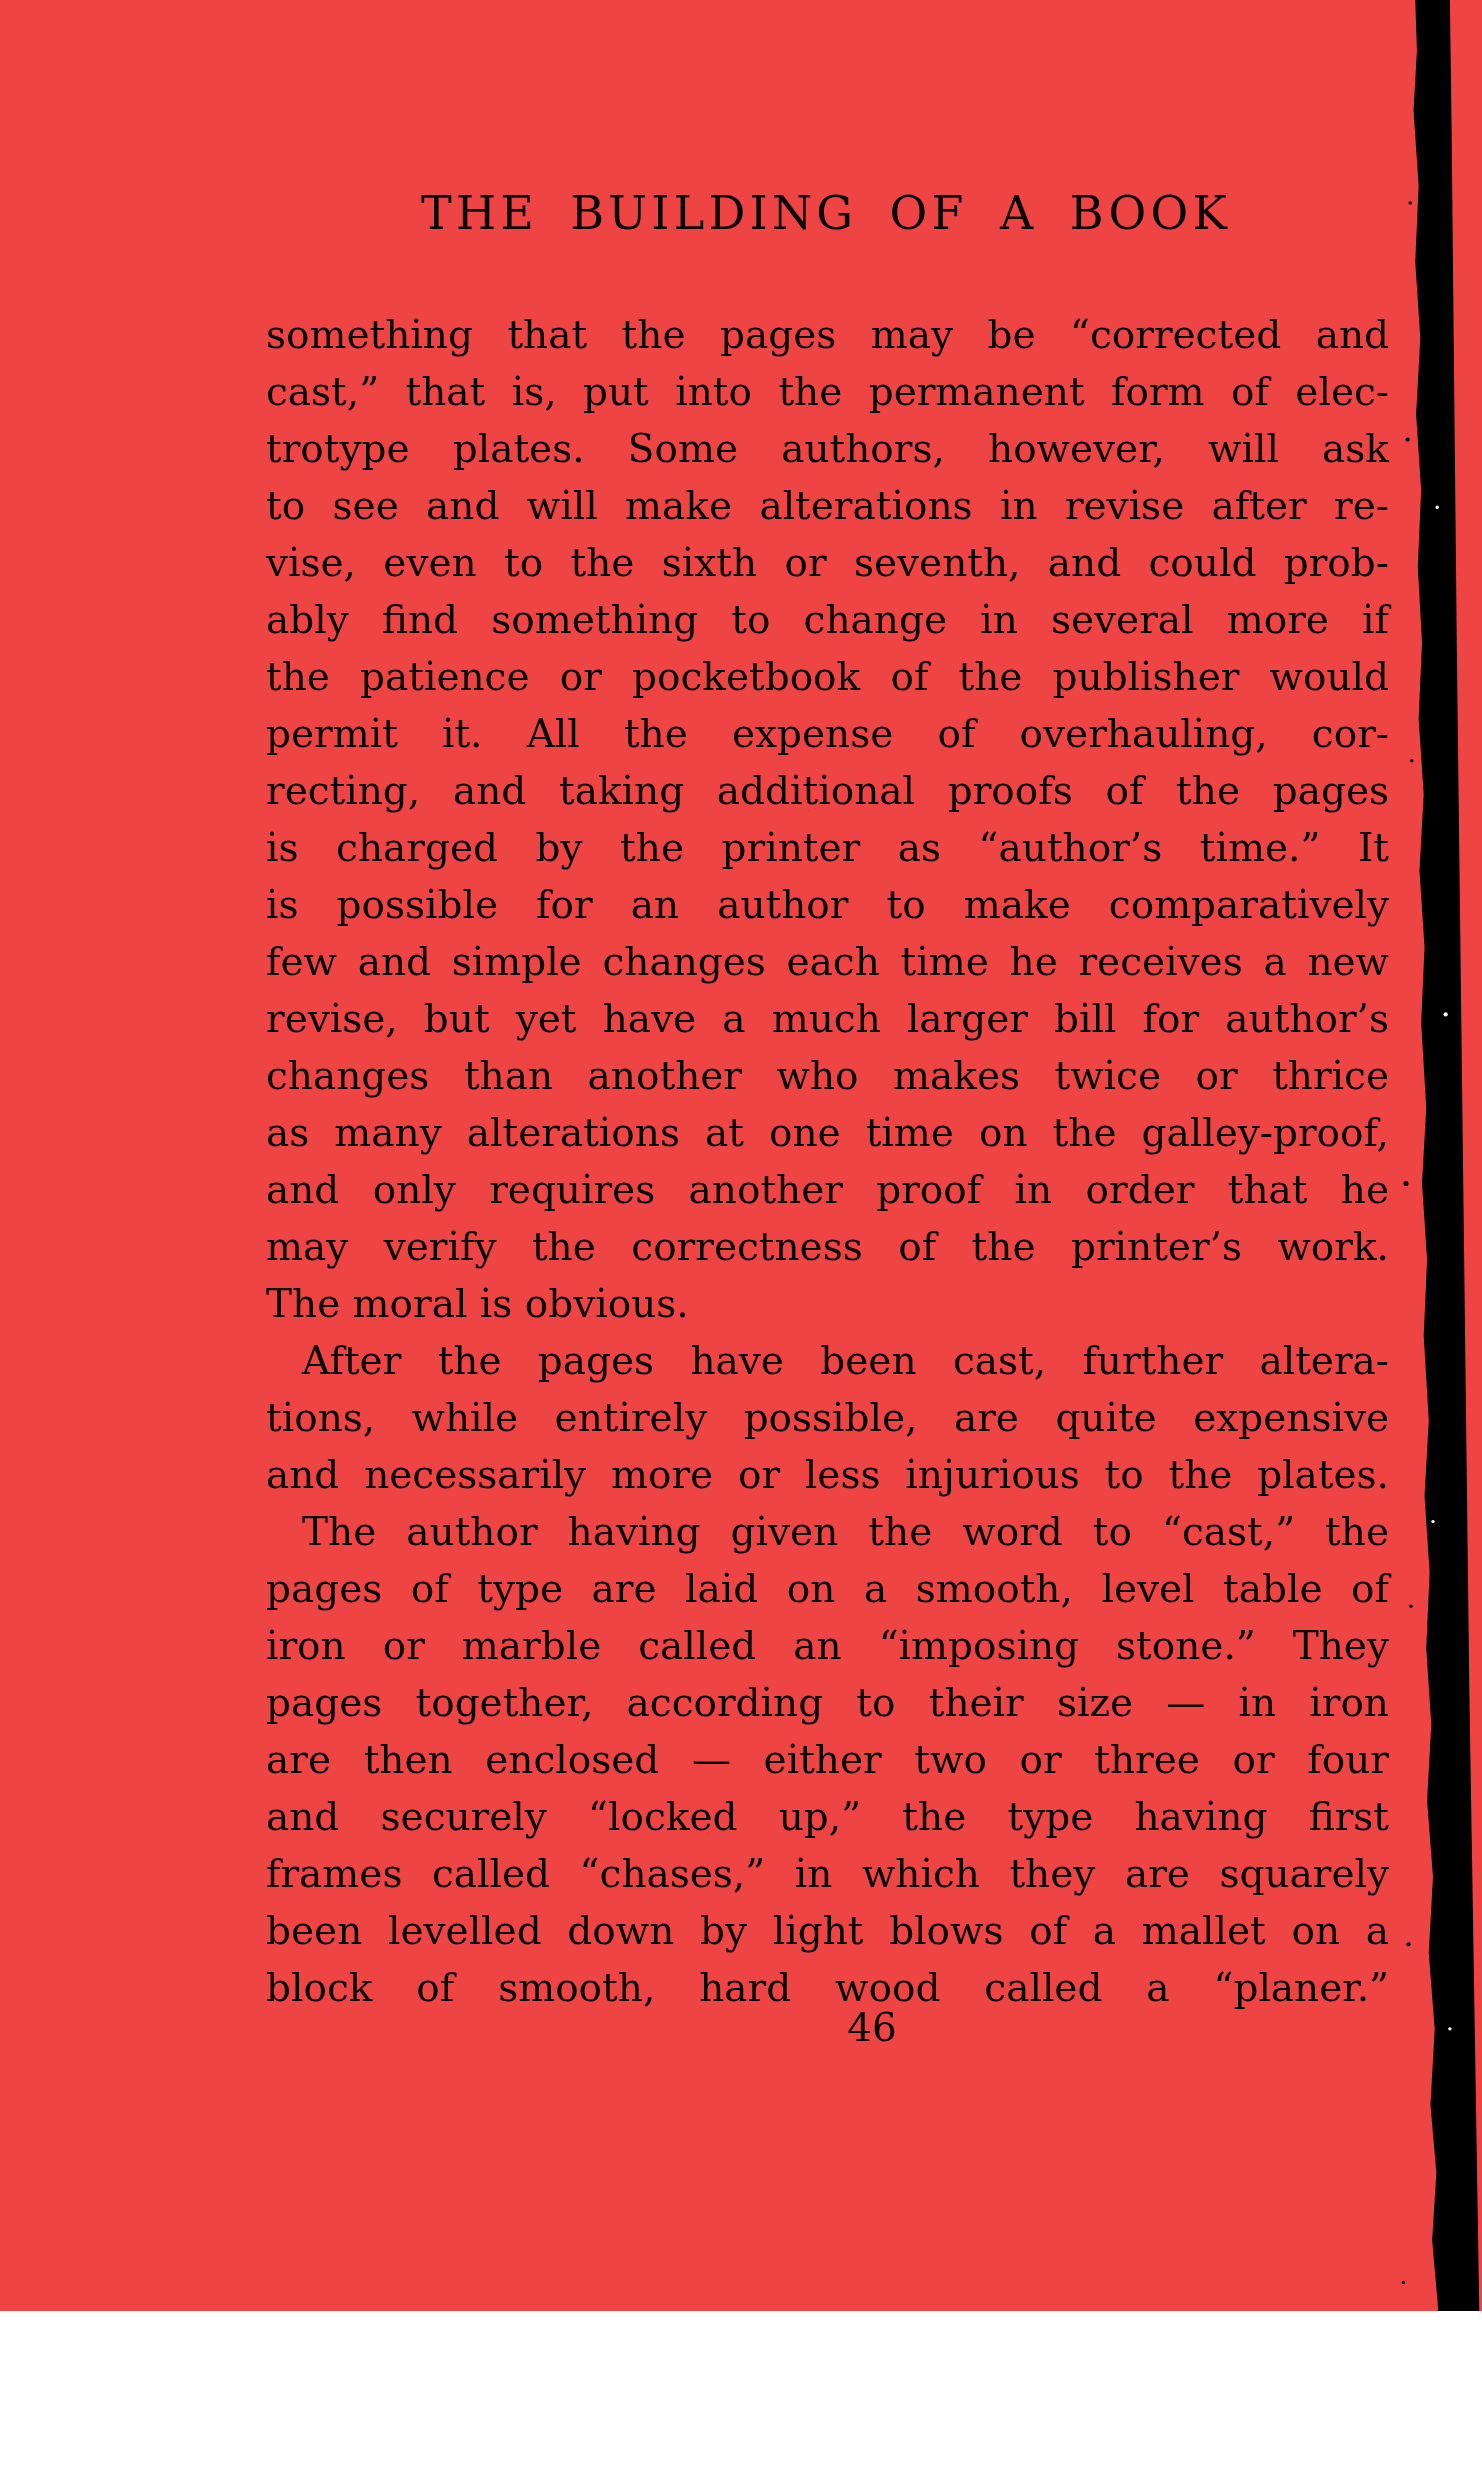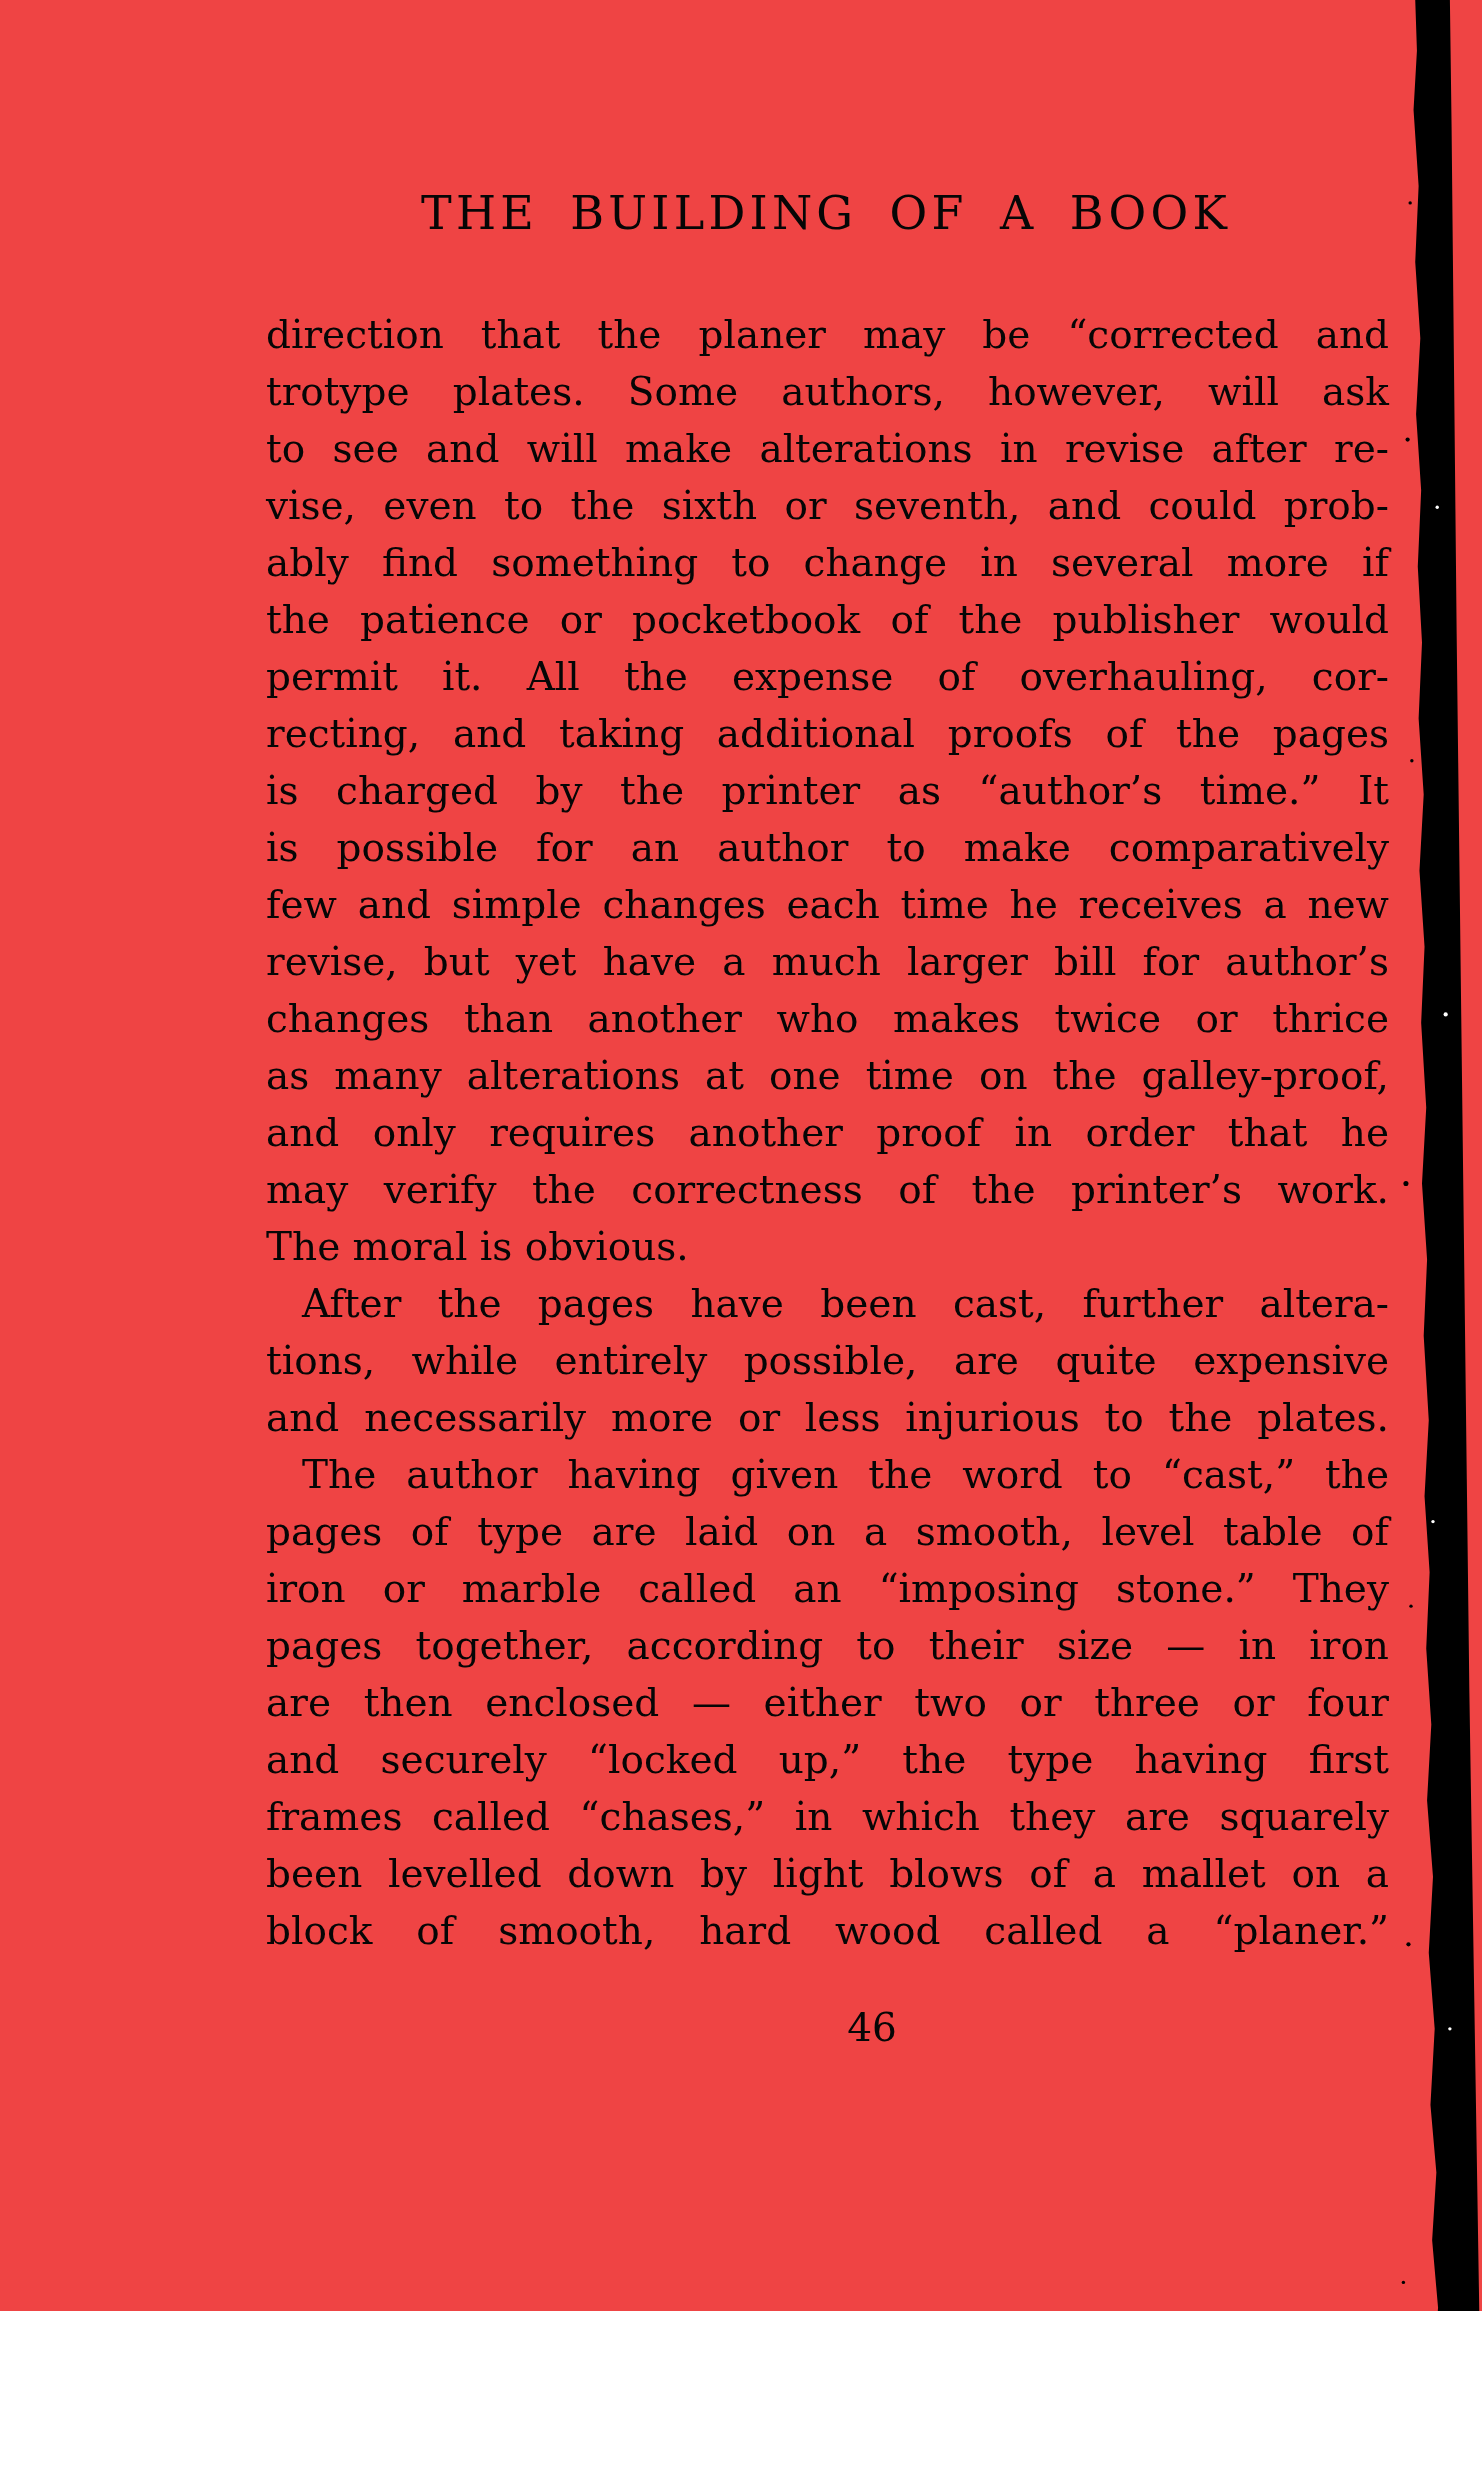--- a/index.html
+++ b/index.html
@@ -67,21 +67,22 @@
   }
 </style>
 </head>
 <body>
 
 <div class="page">
 
   <div class="running-head">THE BUILDING OF A BOOK</div>
 
   <div class="body-text">
-      <div class="line just">direction that the planer may be “corrected and</div>
+      <div class="line just">something that the pages may be “corrected and</div>
+      <div class="line just">cast,” that is, put into the permanent form of elec-</div>
       <div class="line just">trotype plates. Some authors, however, will ask</div>
       <div class="line just">to see and will make alterations in revise after re-</div>
       <div class="line just">vise, even to the sixth or seventh, and could prob-</div>
       <div class="line just">ably find something to change in several more if</div>
       <div class="line just">the patience or pocketbook of the publisher would</div>
       <div class="line just">permit it. All the expense of overhauling, cor-</div>
       <div class="line just">recting, and taking additional proofs of the pages</div>
       <div class="line just">is charged by the printer as “author’s time.” It</div>
       <div class="line just">is possible for an author to make comparatively</div>
       <div class="line just">few and simple changes each time he receives a new</div>

